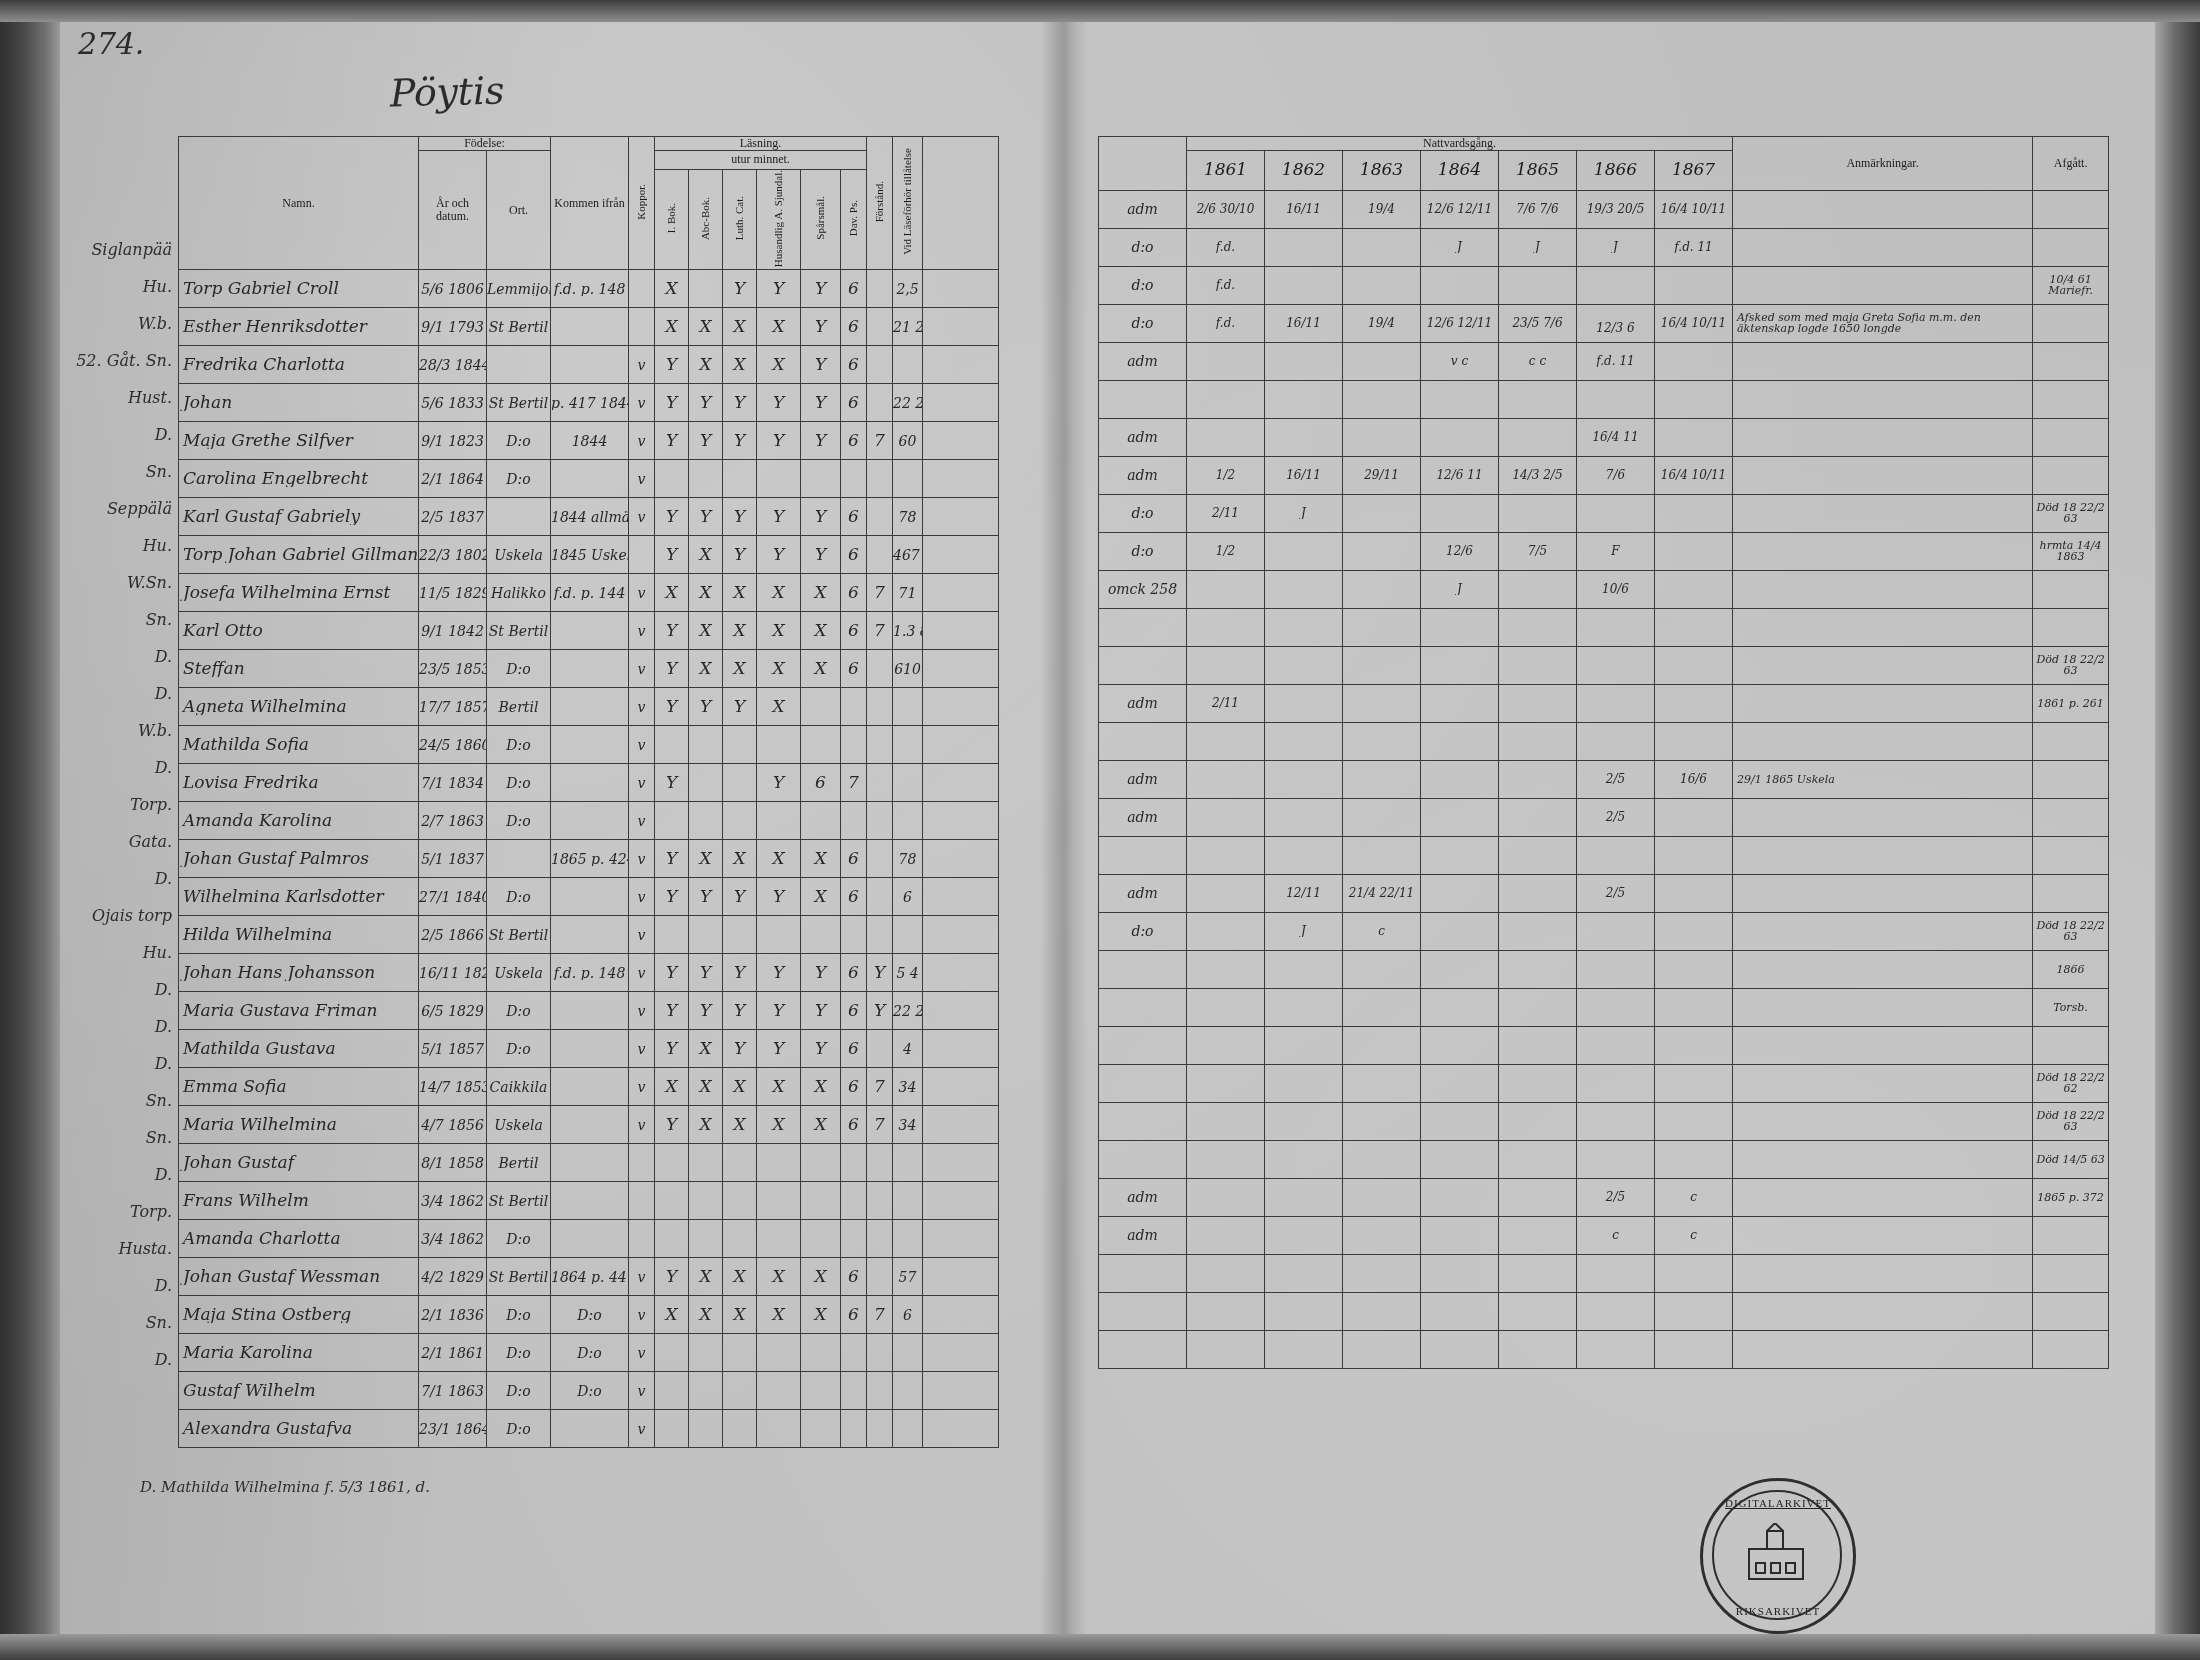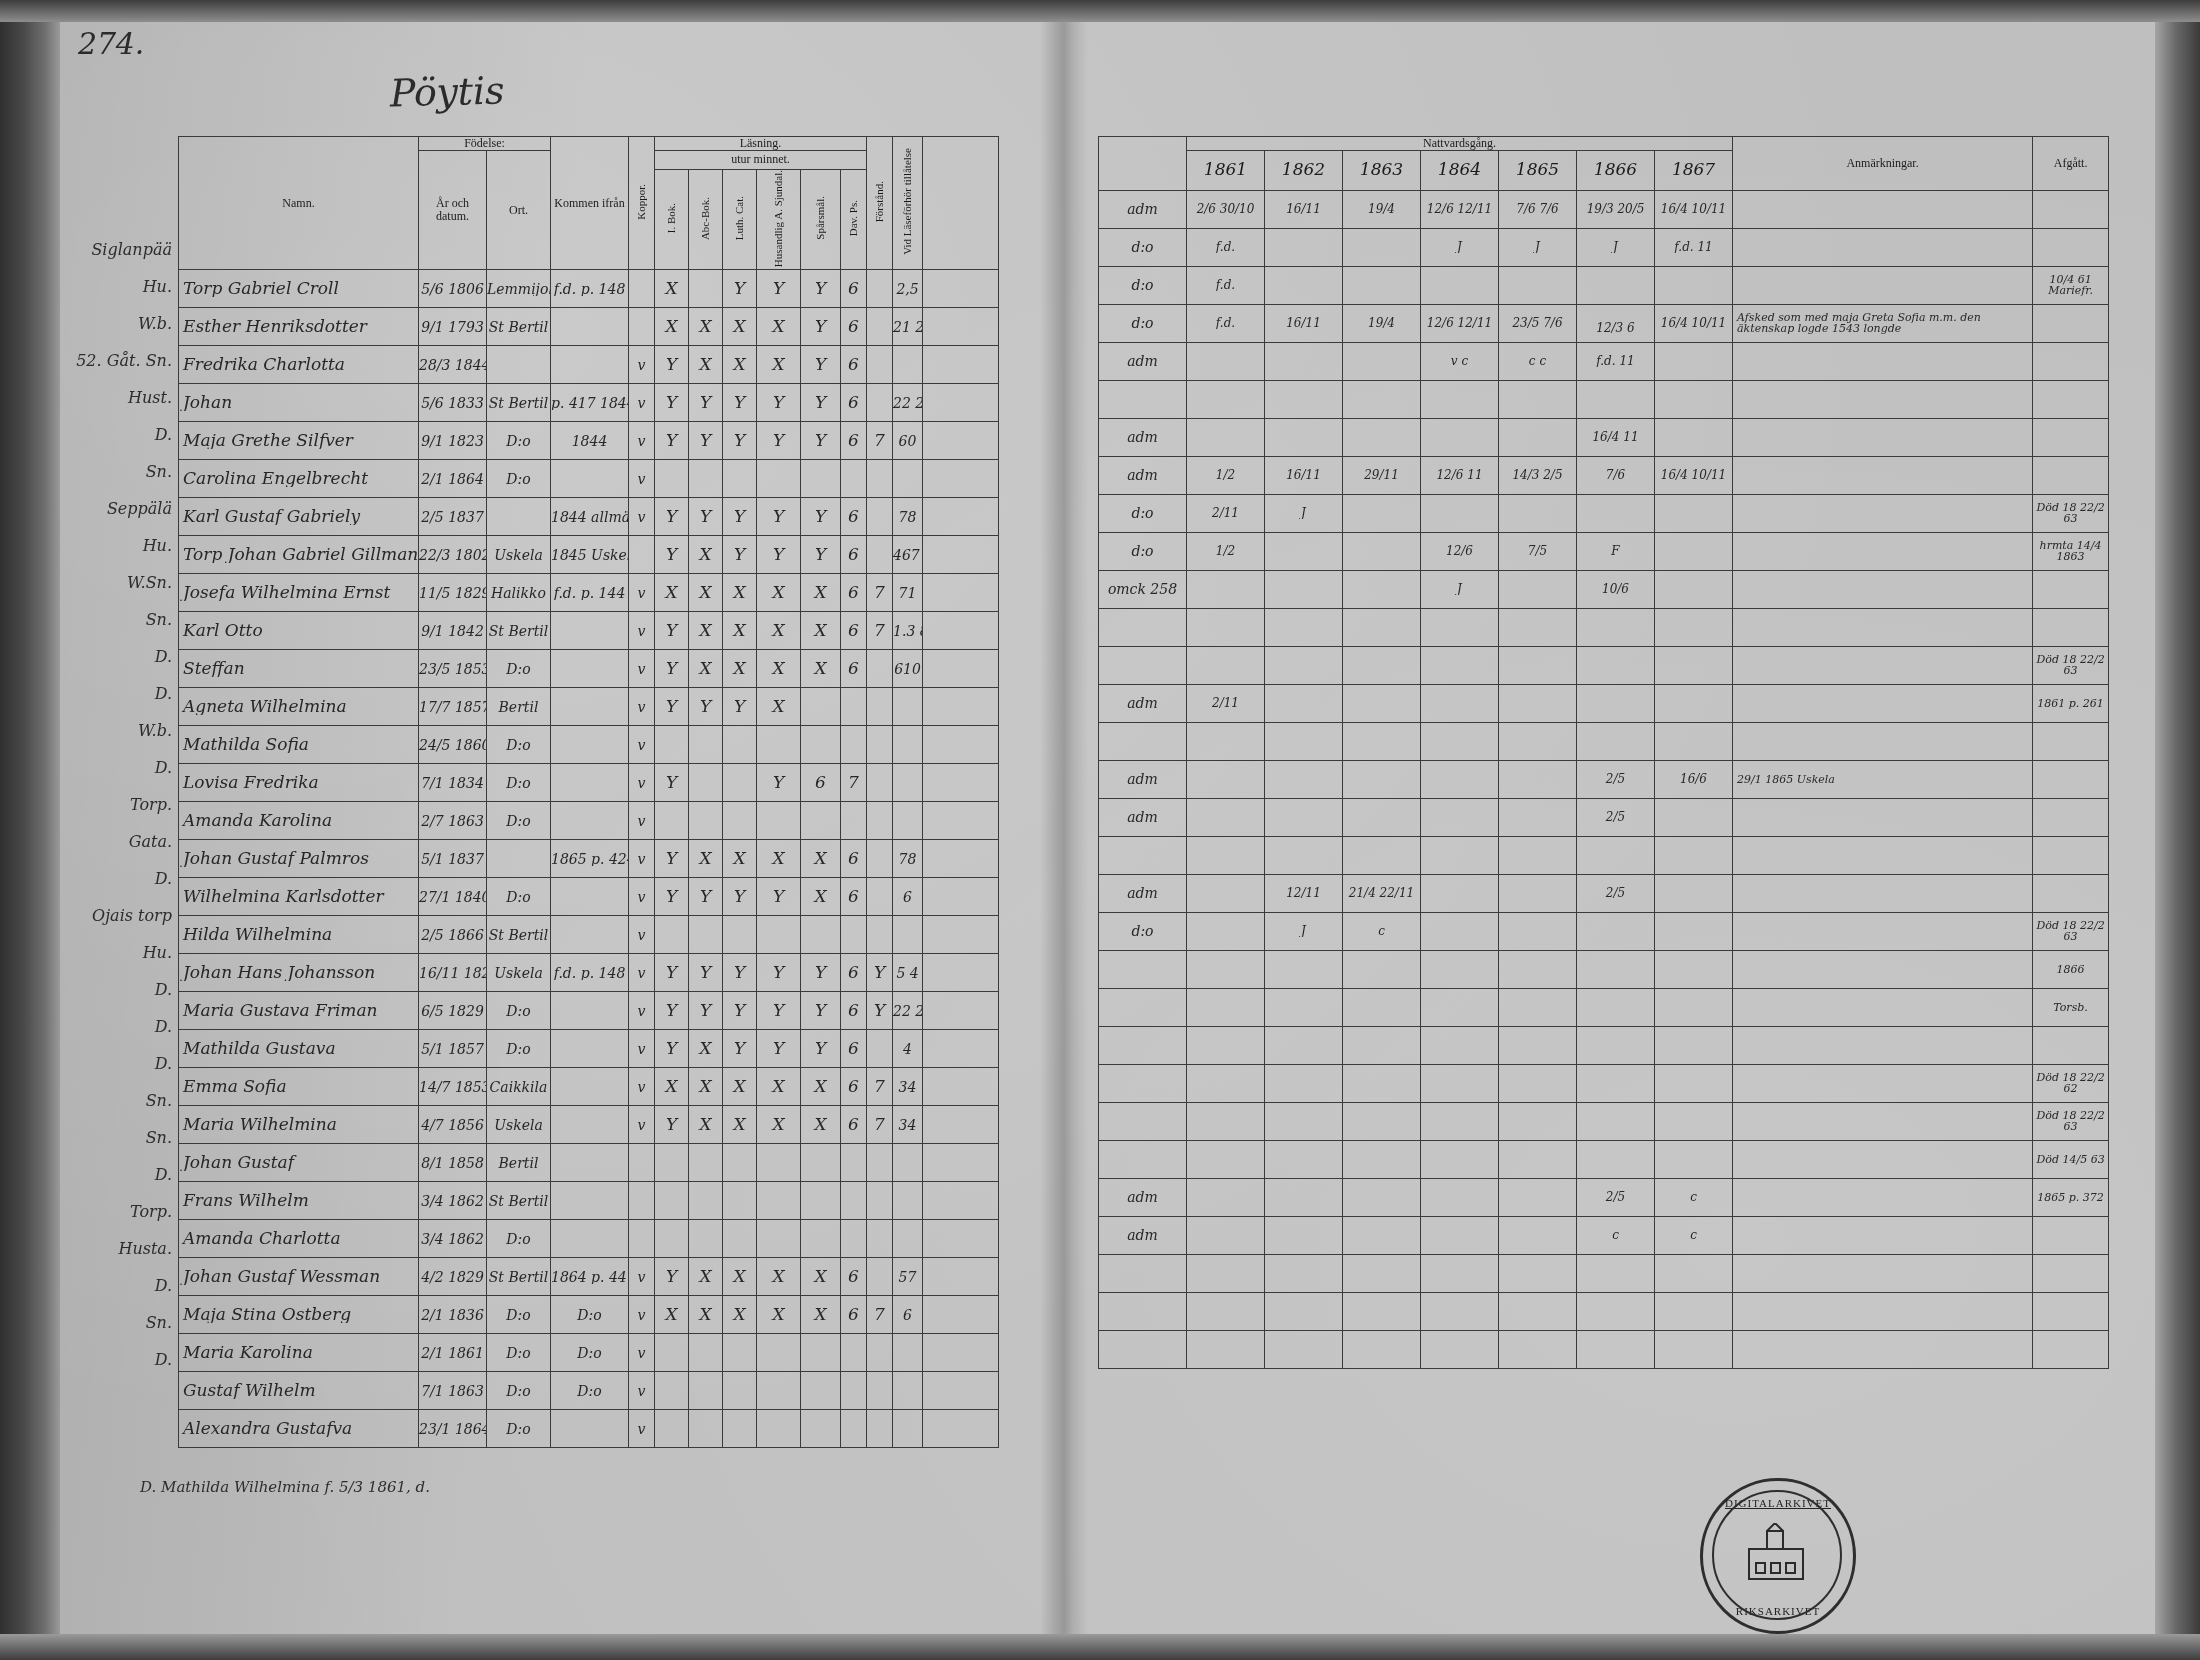--- a/index.html
+++ b/index.html
@@ -1787,21 +1787,21 @@
           <td>
             <span class="cellhw sm c" style="font-size: 12px;">23/5 7/6</span>
           </td>
           <td>
             <span class="cellhw sm c" style="font-size: 12px; margin-top: 9px;">12/3 6</span>
           </td>
           <td>
             <span class="cellhw sm c" style="font-size: 12px;">16/4 10/11</span>
           </td>
           <td>
-            <span class="cellhw sm" style="font-size: 11px; white-space: normal; line-height: 1;">Afsked som med maja Greta Sofia m.m. den äktenskap logde 1543 longde</span>
+            <span class="cellhw sm" style="font-size: 11px; white-space: normal; line-height: 1;">Afsked som med maja Greta Sofia m.m. den äktenskap logde 1650 longde</span>
           </td>
           <td>
             <span class="cellhw sm c" style="font-size: 11px; white-space: normal; line-height: 1;"></span>
           </td>
         </tr>
         <tr>
           <td>
             <span class="cellhw sm c">adm</span>
           </td>
           <td>

